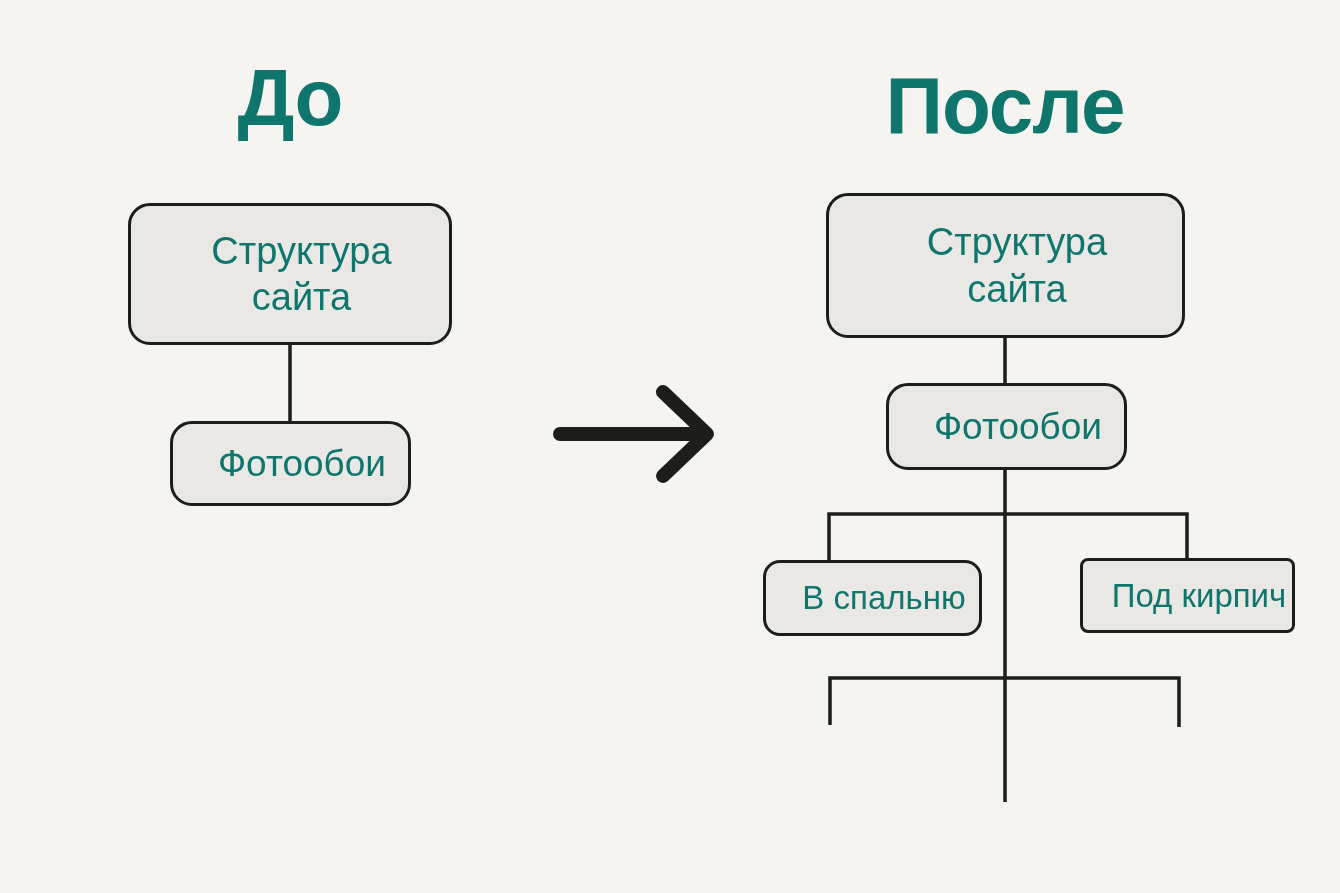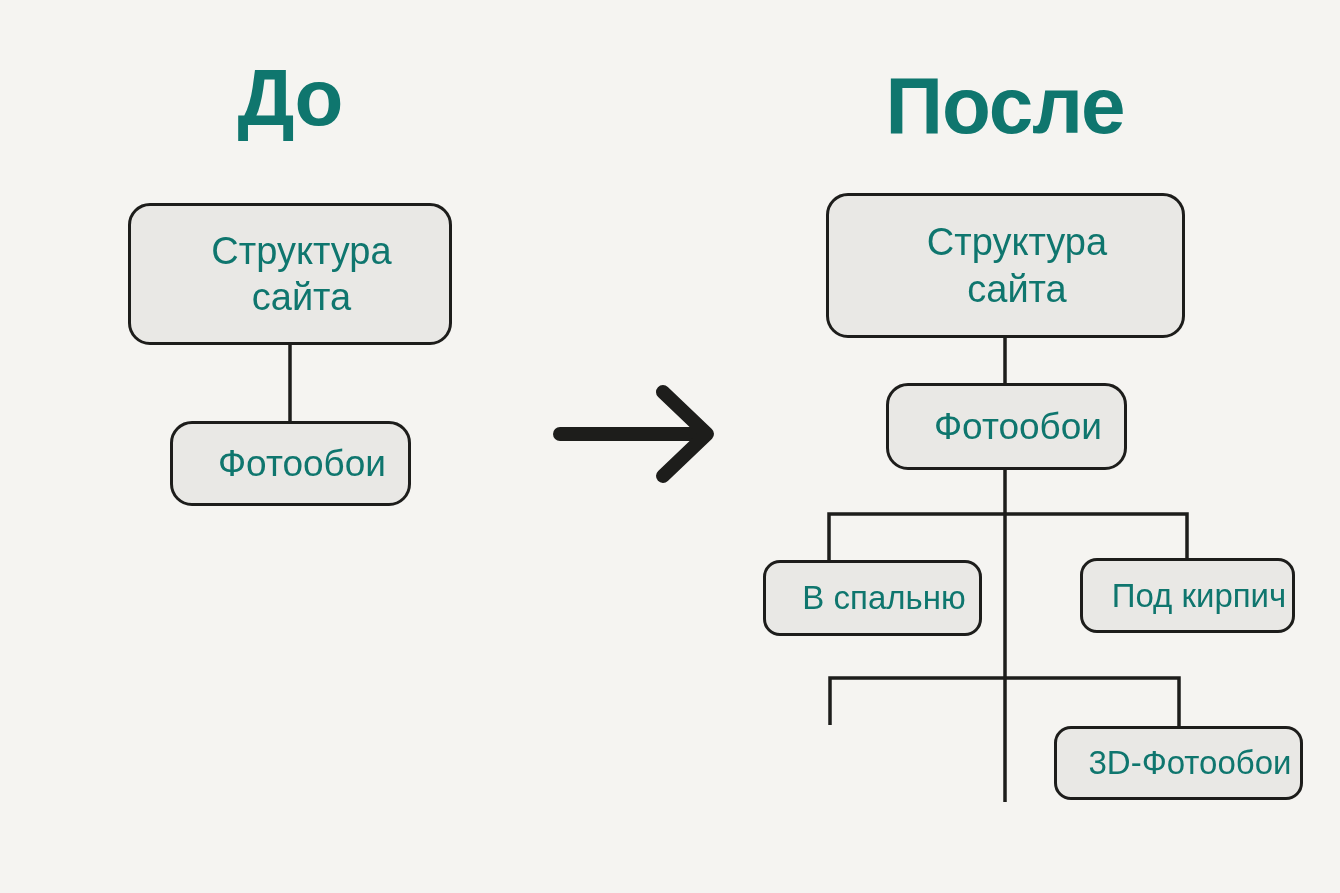--- a/index.html
+++ b/index.html
@@ -54,21 +54,21 @@
   #before-title { left: 130px; top: 56px; width: 320px; }
   #after-title  { left: 845px; top: 64px; width: 320px; }
 
   #before-root  { left: 128px; top: 203px; width: 324px; height: 142px; }
   #before-child { left: 170px; top: 421px; width: 241px; height: 85px; }
 
   #after-root   { left: 826px; top: 193px; width: 359px; height: 145px; }
   #after-l1     { left: 886px; top: 383px; width: 241px; height: 87px; }
 
   #after-child-0 { left: 720px;  top: 560px; width: 219px; height: 76px; margin-left: 43px; }
-  #after-child-1 { left: 1080px; top: 558px; width: 215px; height: 75px; }
+  #after-child-1 { left: 1080px; top: 558px; width: 215px; height: 75px; border-radius: 8px; }
   #after-child-2 { left: 722px;  top: 724px; width: 217px; height: 72px; }
   #after-child-3 { left: 1054px; top: 726px; width: 249px; height: 74px; }
 </style>
 </head>
 <body>
 
 <div class="canvas">
 
   <svg class="lines" viewBox="0 0 1340 893" aria-hidden="true">
 
@@ -110,17 +110,14 @@
 
   <div class="node node-sm" id="after-child-0">
     <span>В спальню</span>
   </div>
 
   <div class="node node-sm" id="after-child-1">
     <span>Под кирпич</span>
   </div>
 
 
-  <div class="node node-sm" id="after-child-3">
-    <span>3D-Фотообои</span>
-  </div>
 
 </div>
 
 </body></html>

